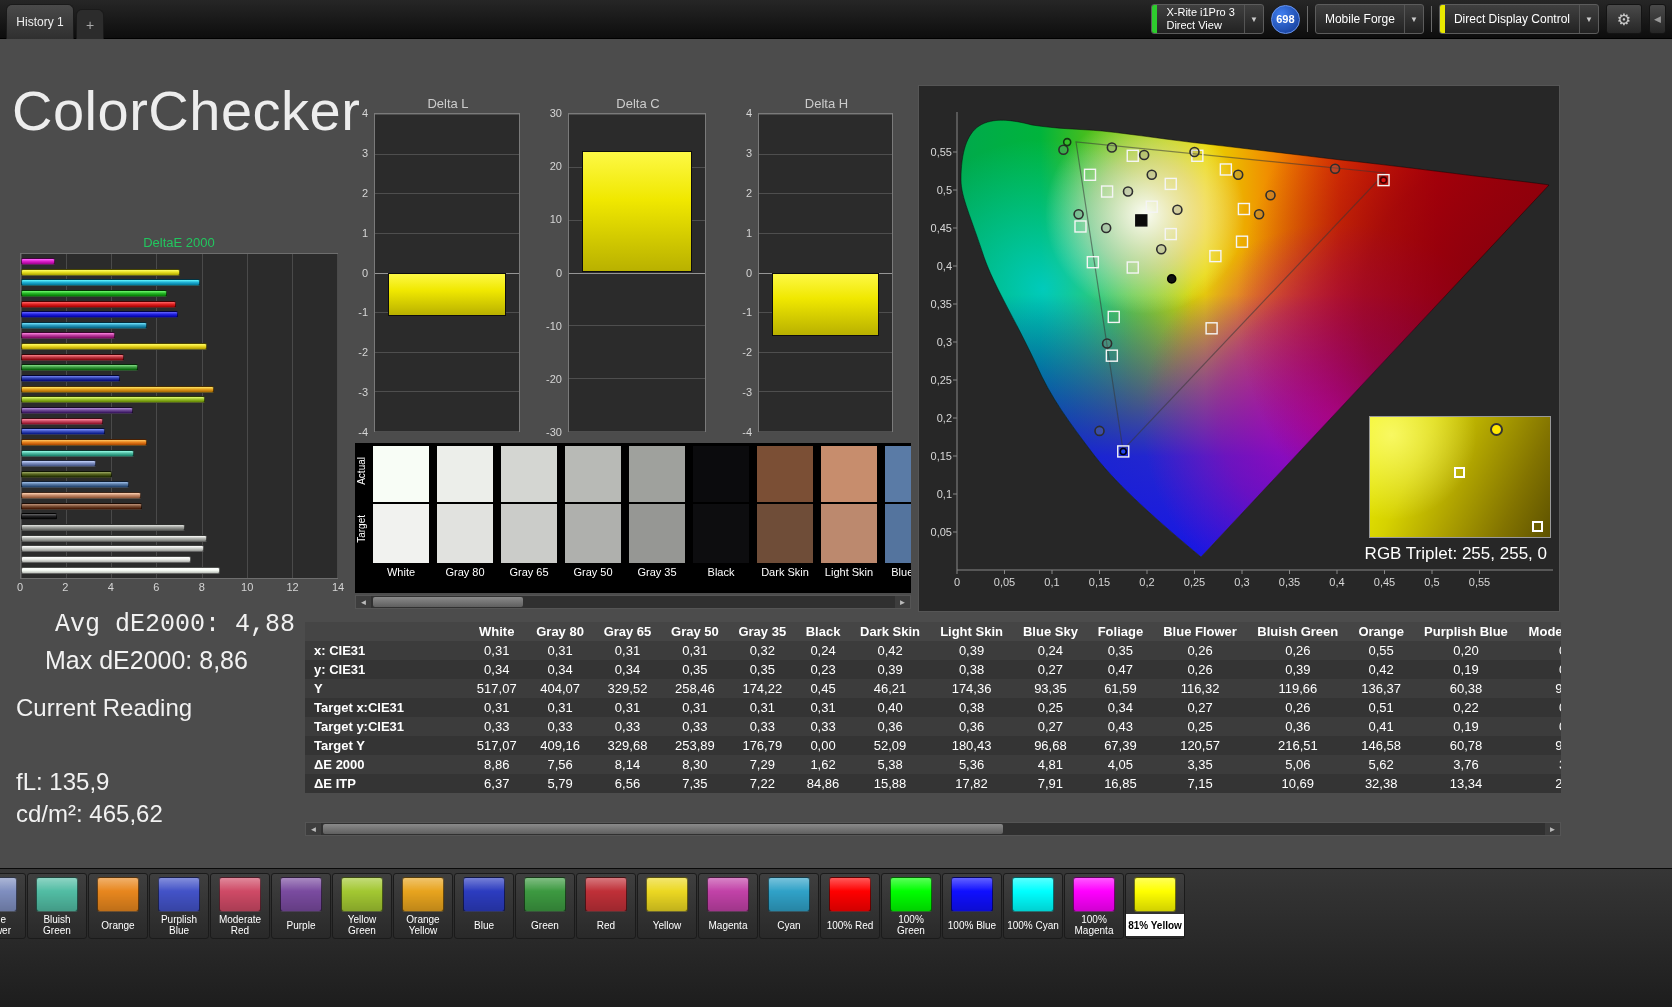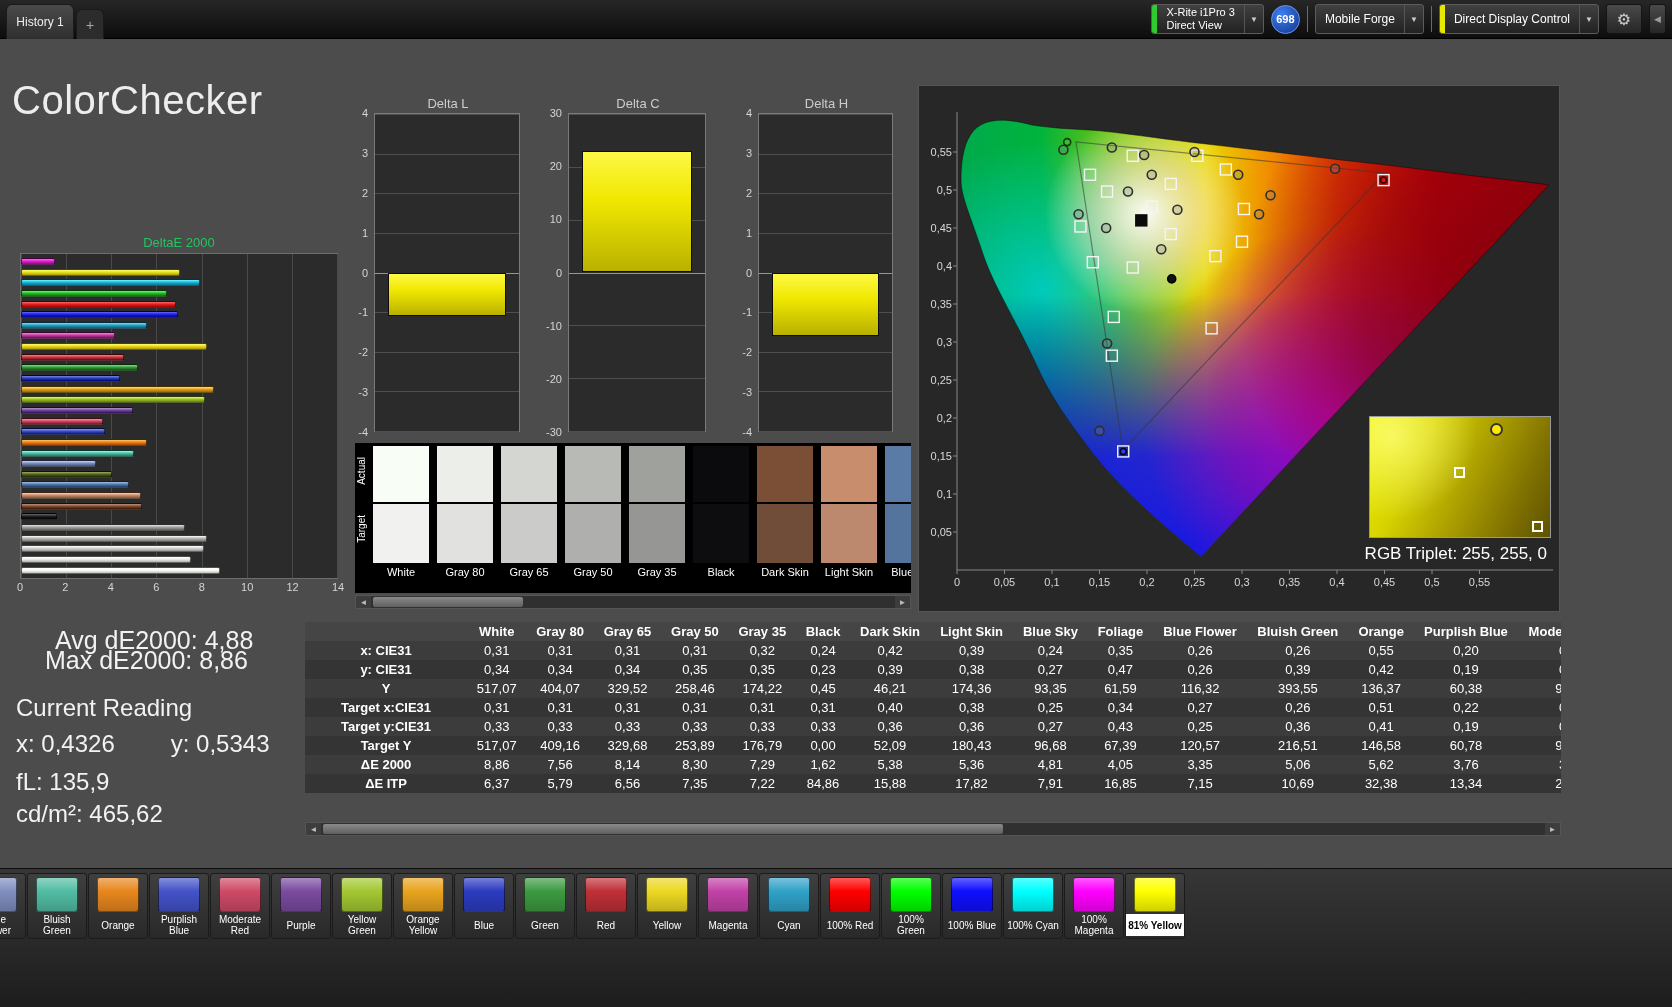--- a/index.html
+++ b/index.html
@@ -21,21 +21,21 @@
   .dd-arrow{width:18px;border-left:1px solid #555;display:flex;align-items:center;justify-content:center;color:#ccc;font-size:8px;}
   .badge{width:27px;height:27px;border-radius:50%;background:radial-gradient(circle at 35% 30%, #3f7ef0, #10368e);
     border:1px solid #6a96f0;color:#fff;font-size:11px;font-weight:bold;display:flex;align-items:center;justify-content:center;}
   .vsep{width:1px;height:26px;background:#6a6a6a;}
   .iconbtn{height:30px;background:linear-gradient(#4a4a4a,#262626);border:1px solid #141414;border-radius:3px;
     color:#ccc;display:flex;align-items:center;justify-content:center;box-sizing:border-box;}
   .gearbtn{width:36px;font-size:16px;}
   .collapsebtn{width:17px;font-size:9px;color:#999;}
 
   
-  .page-title{position:absolute;left:12px;top:78px;font-size:40px;font-weight:300;color:#ededed;letter-spacing:.5px;}
+  .page-title{position:absolute;left:12px;top:78px;font-size:56px;font-weight:300;color:#ededed;letter-spacing:.5px;}
 
   
   .de-title{position:absolute;left:20px;top:235px;width:318px;text-align:center;color:#22c55e;font-size:13px;}
   .de-panel{position:absolute;left:20px;top:253px;width:318px;height:326px;background:#2b2b2b;border:1px solid #6e6e6e;box-sizing:border-box;}
   #de-grid{position:absolute;inset:0;}
   .vline{position:absolute;top:0;bottom:0;width:1px;background:#4a4a4a;}
   #de-bars{position:absolute;left:0;top:4px;bottom:4px;right:2px;display:flex;flex-direction:column;justify-content:space-between;}
   .de-bar{height:7px;border:1px solid rgba(0,0,0,.6);border-radius:2px;box-sizing:border-box;}
   #de-xlabels{position:absolute;left:20px;top:581px;width:318px;height:14px;color:#d5d5d5;font-size:11px;}
   #de-xlabels span{position:absolute;transform:translateX(-50%);}
@@ -75,31 +75,31 @@
   .cie-inset{position:absolute;left:450px;top:330px;width:182px;height:122px;border:1px solid #999;box-sizing:border-box;
     background:
       radial-gradient(circle at 12% 15%, rgba(255,255,130,.75), transparent 45%),
       linear-gradient(115deg,#eef200 0%,#d6d200 28%,#b0a400 52%,#837400 78%,#5e5200 100%);}
   .inset-dot{position:absolute;left:120px;top:6px;width:9px;height:9px;border-radius:50%;background:#ffe800;border:2px solid #333;}
   .inset-sq{position:absolute;width:11px;height:11px;border:2px solid #fff;box-sizing:border-box;}
   .rgb-text{position:absolute;right:12px;top:458px;color:#fff;font-size:17px;}
 
   
   .reading{position:absolute;color:#f2f2f2;font-size:25px;}
-  .r-avg{left:55px;top:626px;} .r-max{left:45px;top:646px;}
+  .r-avg{left:55px;top:610px;font-family:Liberation Mono, monospace;} .r-max{left:45px;top:646px;}
   .r-cur{left:16px;top:694px;font-size:24px;}
   .r-xy{left:16px;top:730px;font-size:24px;} .r-xy .gap{display:inline-block;width:56px;}
   .r-fl{left:16px;top:768px;font-size:24px;} .r-cd{left:16px;top:800px;font-size:24px;}
 
   
   .datatable{position:absolute;left:305px;top:622px;width:1256px;height:198px;overflow:hidden;}
   .datatable table{border-collapse:collapse;white-space:nowrap;color:#fff;font-size:13px;min-width:1320px;}
   .datatable th{font-weight:bold;padding:2px 9px;text-align:center;background:#454545;}
   .datatable td{padding:2px 9px;text-align:center;}
-  .datatable td.lbl{text-align:center;font-weight:bold;min-width:140px;}
+  .datatable td.lbl{text-align:left;font-weight:bold;min-width:140px;}
   .datatable tbody tr:nth-child(odd){background:#3c3c3c;}
   .datatable tbody tr:nth-child(even){background:#343434;}
 
   
   .bottombar{position:absolute;left:0;top:868px;width:1672px;height:139px;background:linear-gradient(#363636,#1d1d1d);border-top:1px solid #0a0a0a;}
   #patches{position:absolute;left:0;top:4px;height:70px;width:1194px;display:flex;overflow:hidden;}
   .patch{width:60px;flex:0 0 60px;height:66px;background:linear-gradient(#3f3f3f,#292929);border:1px solid #1b1b1b;
     border-radius:3px;margin-right:1px;display:flex;flex-direction:column;align-items:center;box-sizing:border-box;}
   .patch .sw{width:42px;height:35px;margin-top:3px;border-radius:3px;border:1px solid rgba(0,0,0,.55);box-sizing:border-box;}
   .patch .lbl{font-size:10px;line-height:11px;color:#fff;text-align:center;margin-top:2px;width:52px;min-height:22px;
@@ -508,23 +508,20 @@
       <div class="inset-dot"></div>
       <div class="inset-sq" style="left:84px;top:50px;"></div>
       <div class="inset-sq" style="left:162px;top:104px;"></div>
     </div>
     <div class="rgb-text">RGB Triplet: 255, 255, 0</div>
   </div>
 
   <div class="reading r-avg">Avg dE2000: 4,88</div>
   <div class="reading r-max">Max dE2000: 8,86</div>
   <div class="reading r-cur">Current Reading</div>
-  <div class="reading r-xy">
-    <span>x: 0,4326</span><span class="gap"></span><span>y: 0,5343</span>
-  </div>
   <div class="reading r-fl">fL: 135,9</div>
   <div class="reading r-cd">cd/m²: 465,62</div>
 
   <div class="datatable">
     <table id="dtable">
         <thead>
           <tr>
             <th></th>
             <th>White</th>
             <th>Gray 80</th>
@@ -586,21 +583,21 @@
             <td>404,07</td>
             <td>329,52</td>
             <td>258,46</td>
             <td>174,22</td>
             <td>0,45</td>
             <td>46,21</td>
             <td>174,36</td>
             <td>93,35</td>
             <td>61,59</td>
             <td>116,32</td>
-            <td>393,55</td>
+            <td>119,66</td>
             <td>136,37</td>
             <td>60,38</td>
             <td>90,14</td>
           </tr>
           <tr>
             <td class="lbl">Target x:CIE31</td>
             <td>0,31</td>
             <td>0,31</td>
             <td>0,31</td>
             <td>0,31</td>

